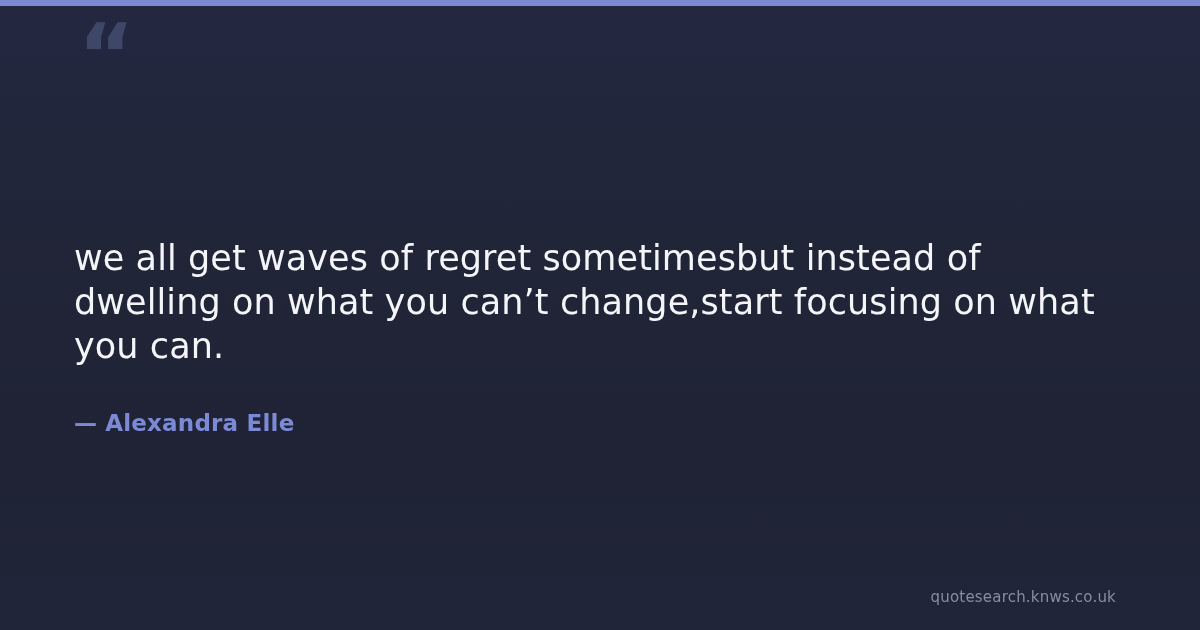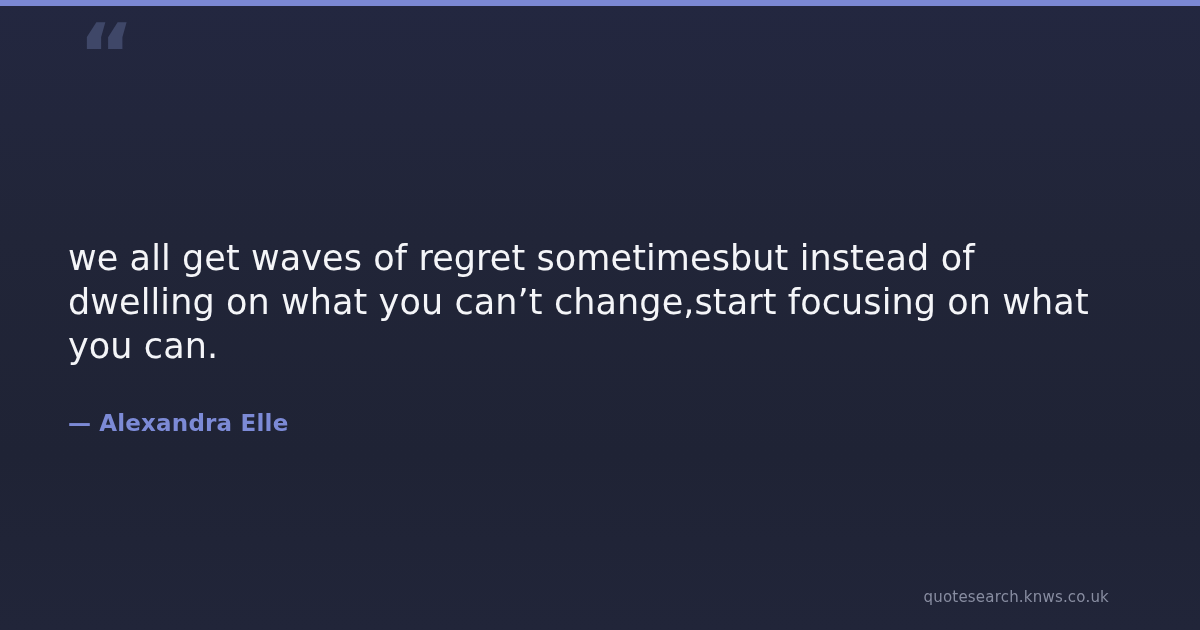--- a/index.html
+++ b/index.html
@@ -43,21 +43,21 @@
     font-family: "DejaVu Sans", sans-serif;
     font-weight: 700;
     font-size: 86px;
     line-height: 1;
     letter-spacing: -2px;
     user-select: none;
   }
 
   .content {
     position: absolute;
-    left: 68px;
+    left: 74px;
     top: 236px;
     width: 1040px;
   }
 
   .quote-text {
     margin: 0;
     color: #f4f5f8;
     font-family: "DejaVu Sans", sans-serif;
     font-weight: 400;
     font-size: 35px;
@@ -75,21 +75,21 @@
     line-height: 1.2;
     letter-spacing: 0.2px;
   }
 
   .attribution .dash {
     margin-right: 8px;
   }
 
   .footer-source {
     position: absolute;
-    right: 91px;
+    right: 84px;
     bottom: 24px;
     color: #888da1;
     font-family: "DejaVu Sans", sans-serif;
     font-weight: 400;
     font-size: 15px;
     letter-spacing: 0.2px;
   }
 </style>
 </head>
 <body>

